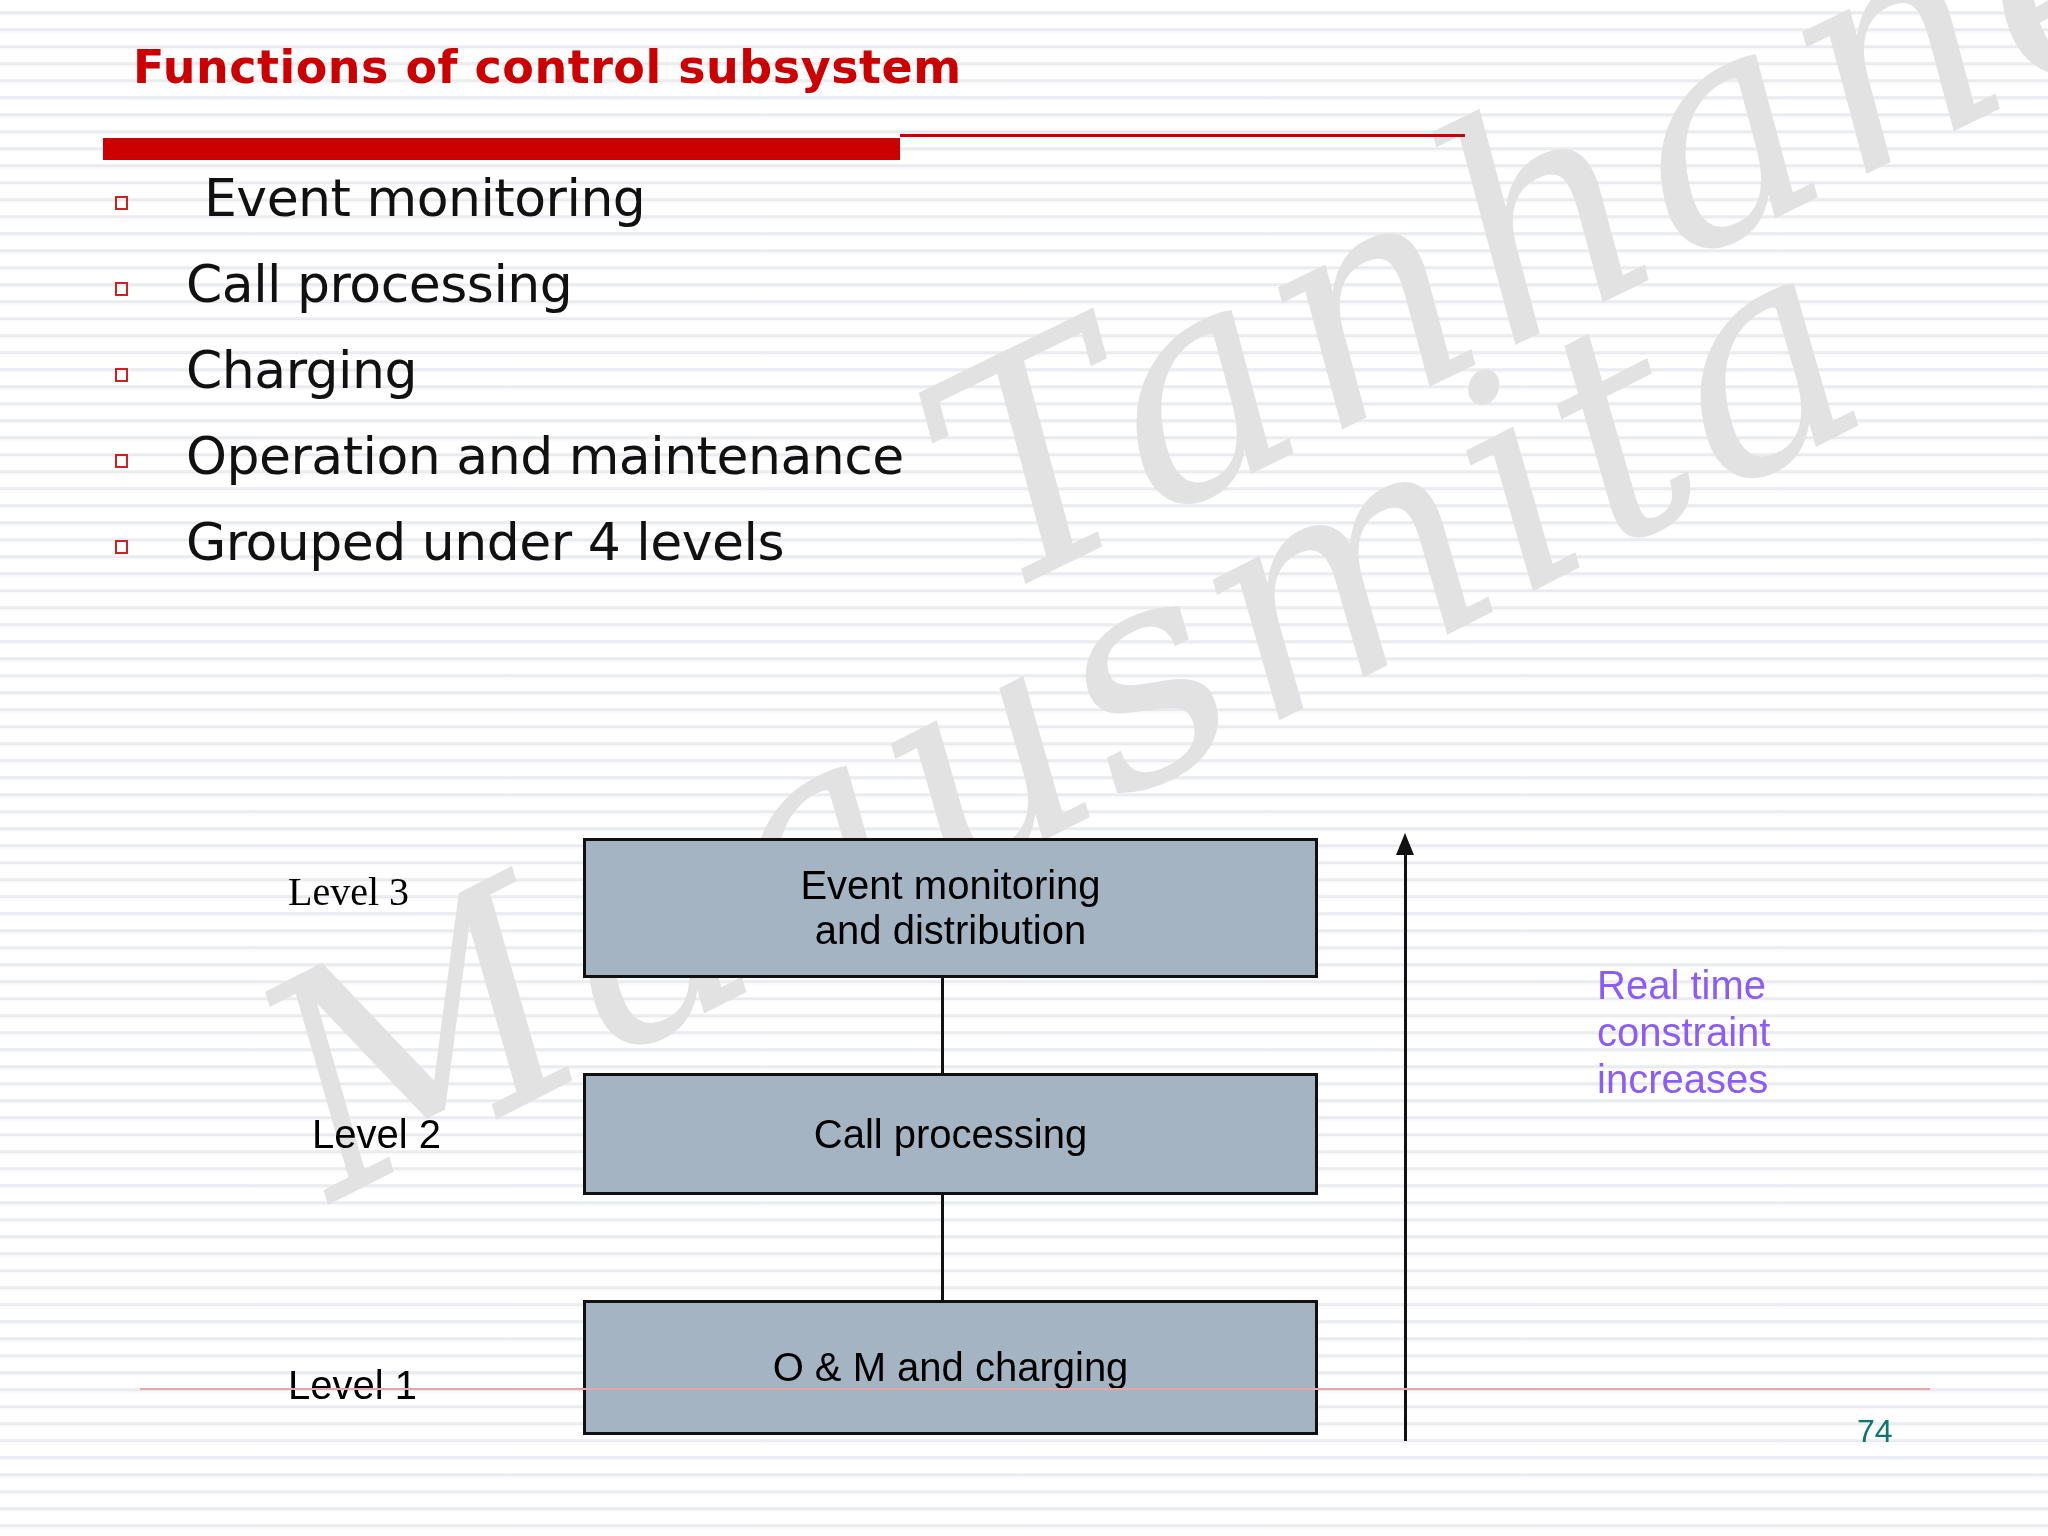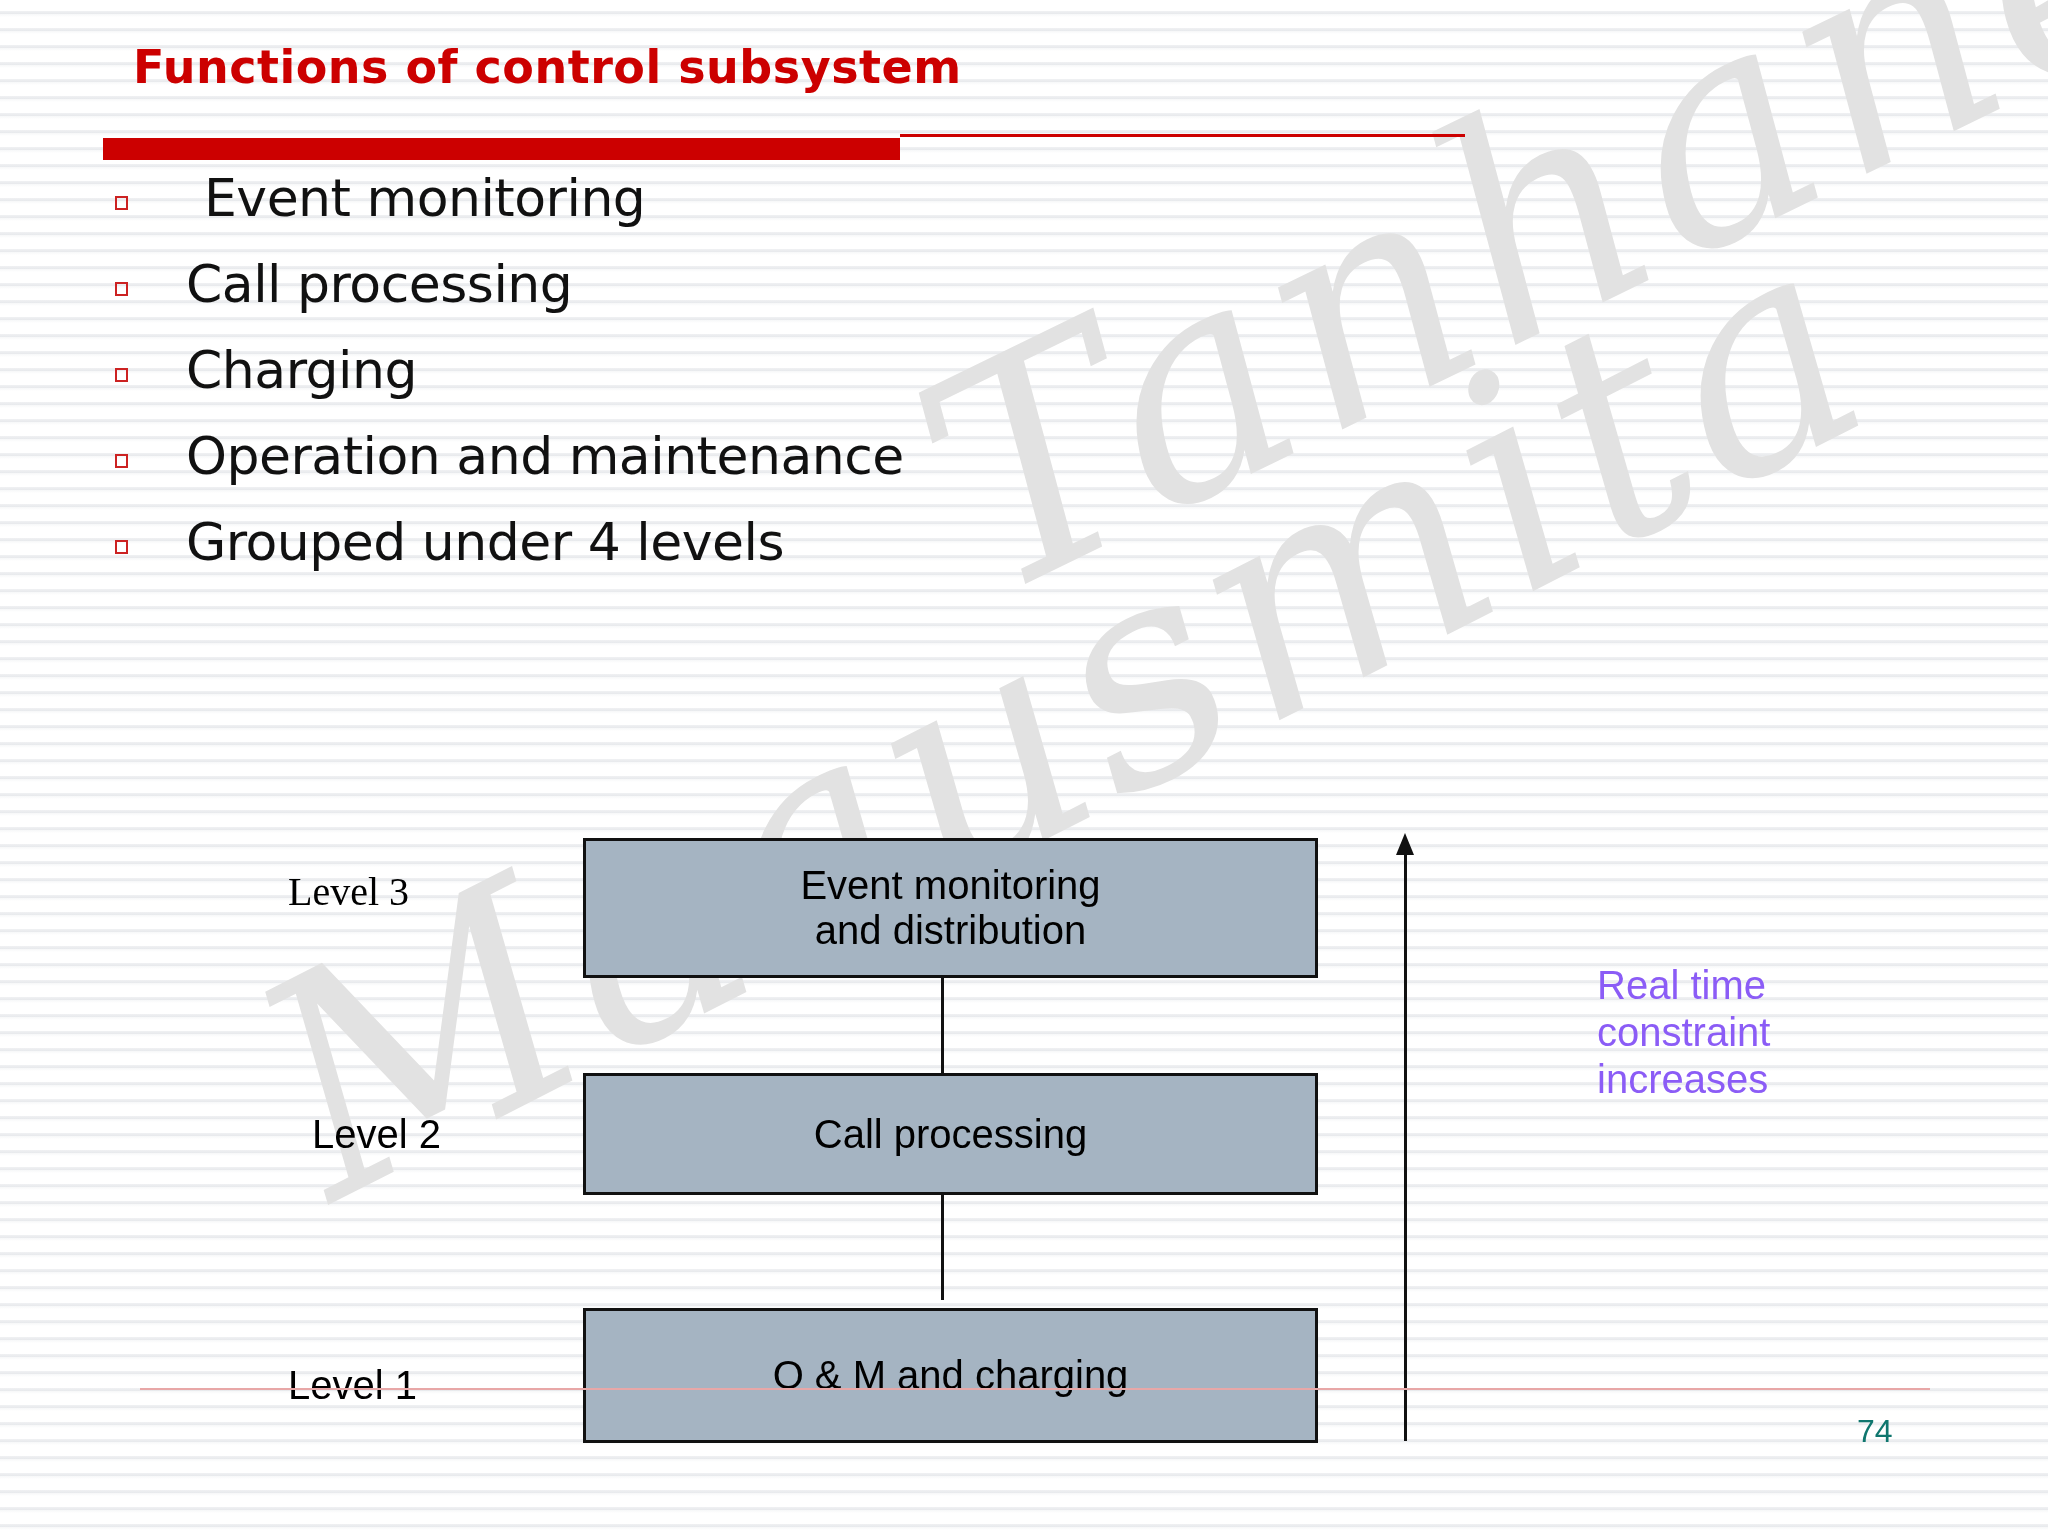--- a/index.html
+++ b/index.html
@@ -277,21 +277,21 @@
 
   <div id="diagram">
 
     <div class="level-label" id="lvl3">Level 3</div>
     <div class="level-label" id="lvl2">Level 2</div>
     <div class="level-label" id="lvl1">Level 1</div>
 
     <div class="dbox" id="box-l3" style="white-space: pre-line;">Event monitoring
 and distribution</div>
     <div class="dbox" id="box-l2" style="white-space: pre-line;">Call processing</div>
-    <div class="dbox" id="box-l1" style="white-space: pre-line; margin-top: 8px;">O &amp; M and charging</div>
+    <div class="dbox" id="box-l1" style="white-space: pre-line;">O &amp; M and charging</div>
 
     <div class="connector" id="conn-32"></div>
     <div class="connector" id="conn-21"></div>
 
     <div id="arrow-head"></div>
     <div id="arrow-line"></div>
 
     <div id="arrow-caption">Real time
 constraint
 increases</div>

